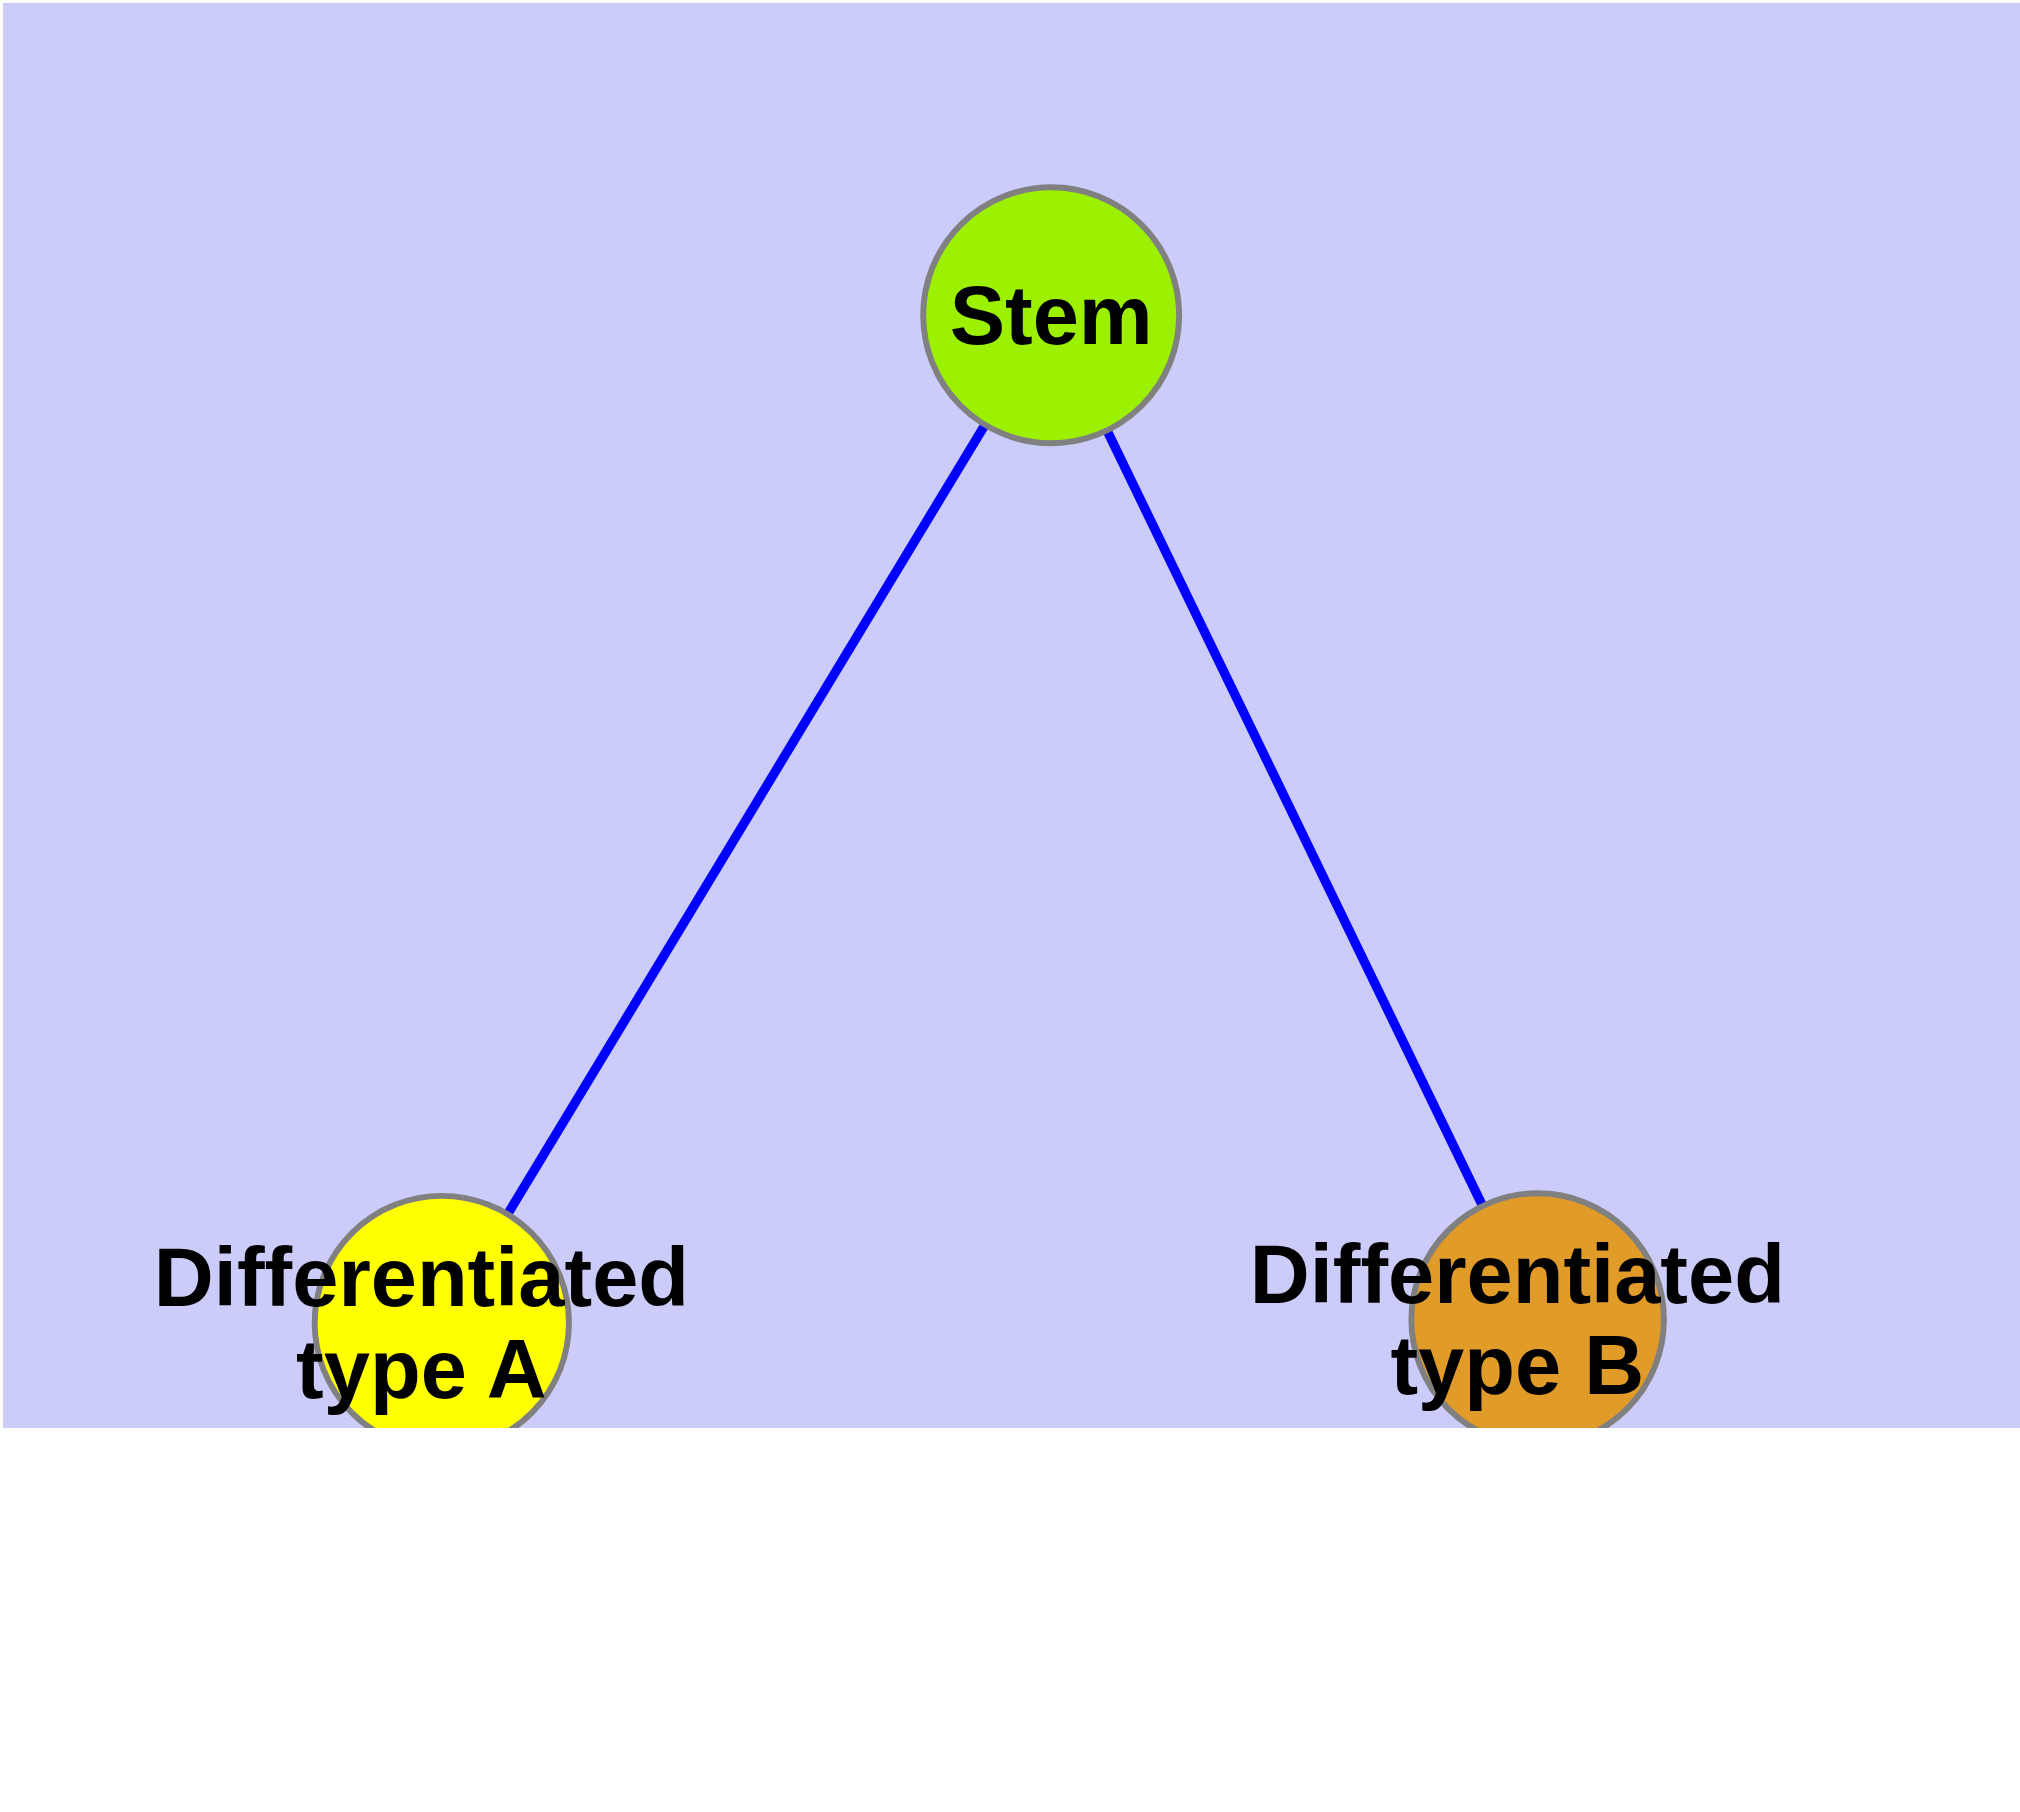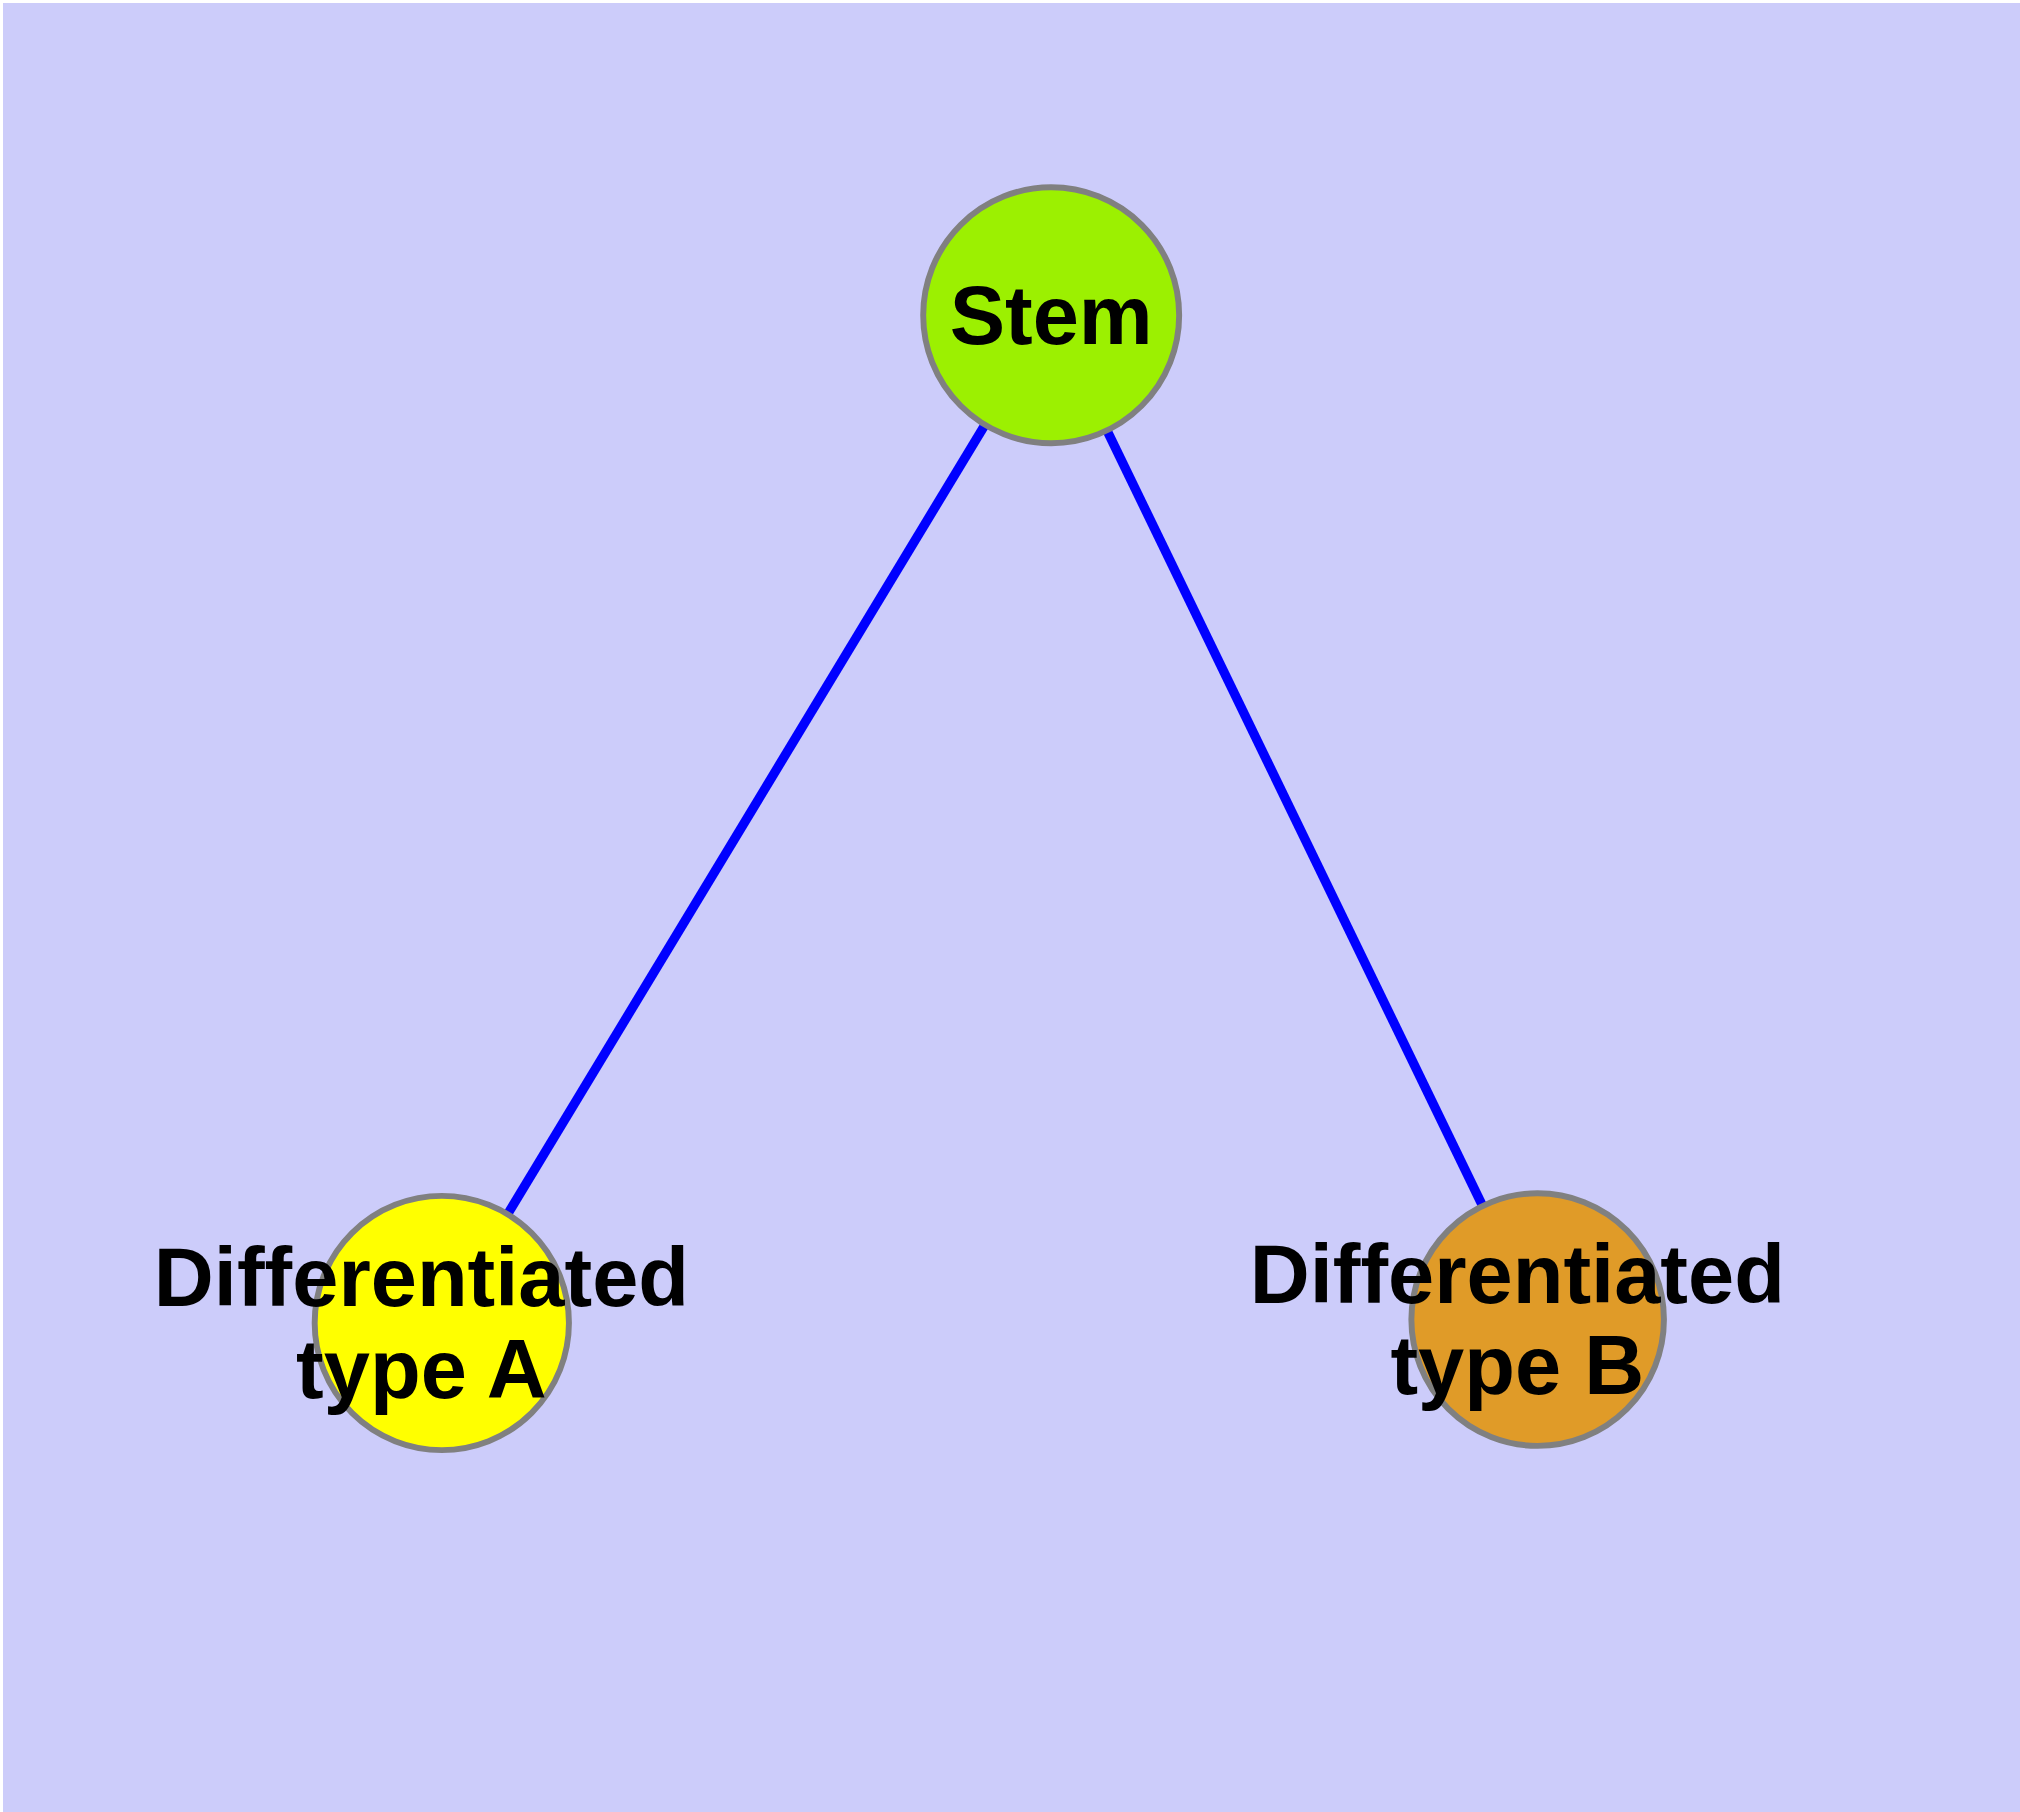--- a/index.html
+++ b/index.html
@@ -4,21 +4,21 @@
 <title>Cell differentiation graph</title>
 <style>
   html, body {
     margin: 0;
     padding: 0;
     background: #ffffff;
   }
   #canvas {
     position: relative;
     width: 2021px;
-    height: 1812px;
+    height: 1428px;
     background: #ffffff;
     overflow: hidden;
   }
   #plot-area {
     position: absolute;
     left: 3.4px;
     top: 3.4px;
     width: 2017px;
     height: 1809px;
     background: #ccccfa;

